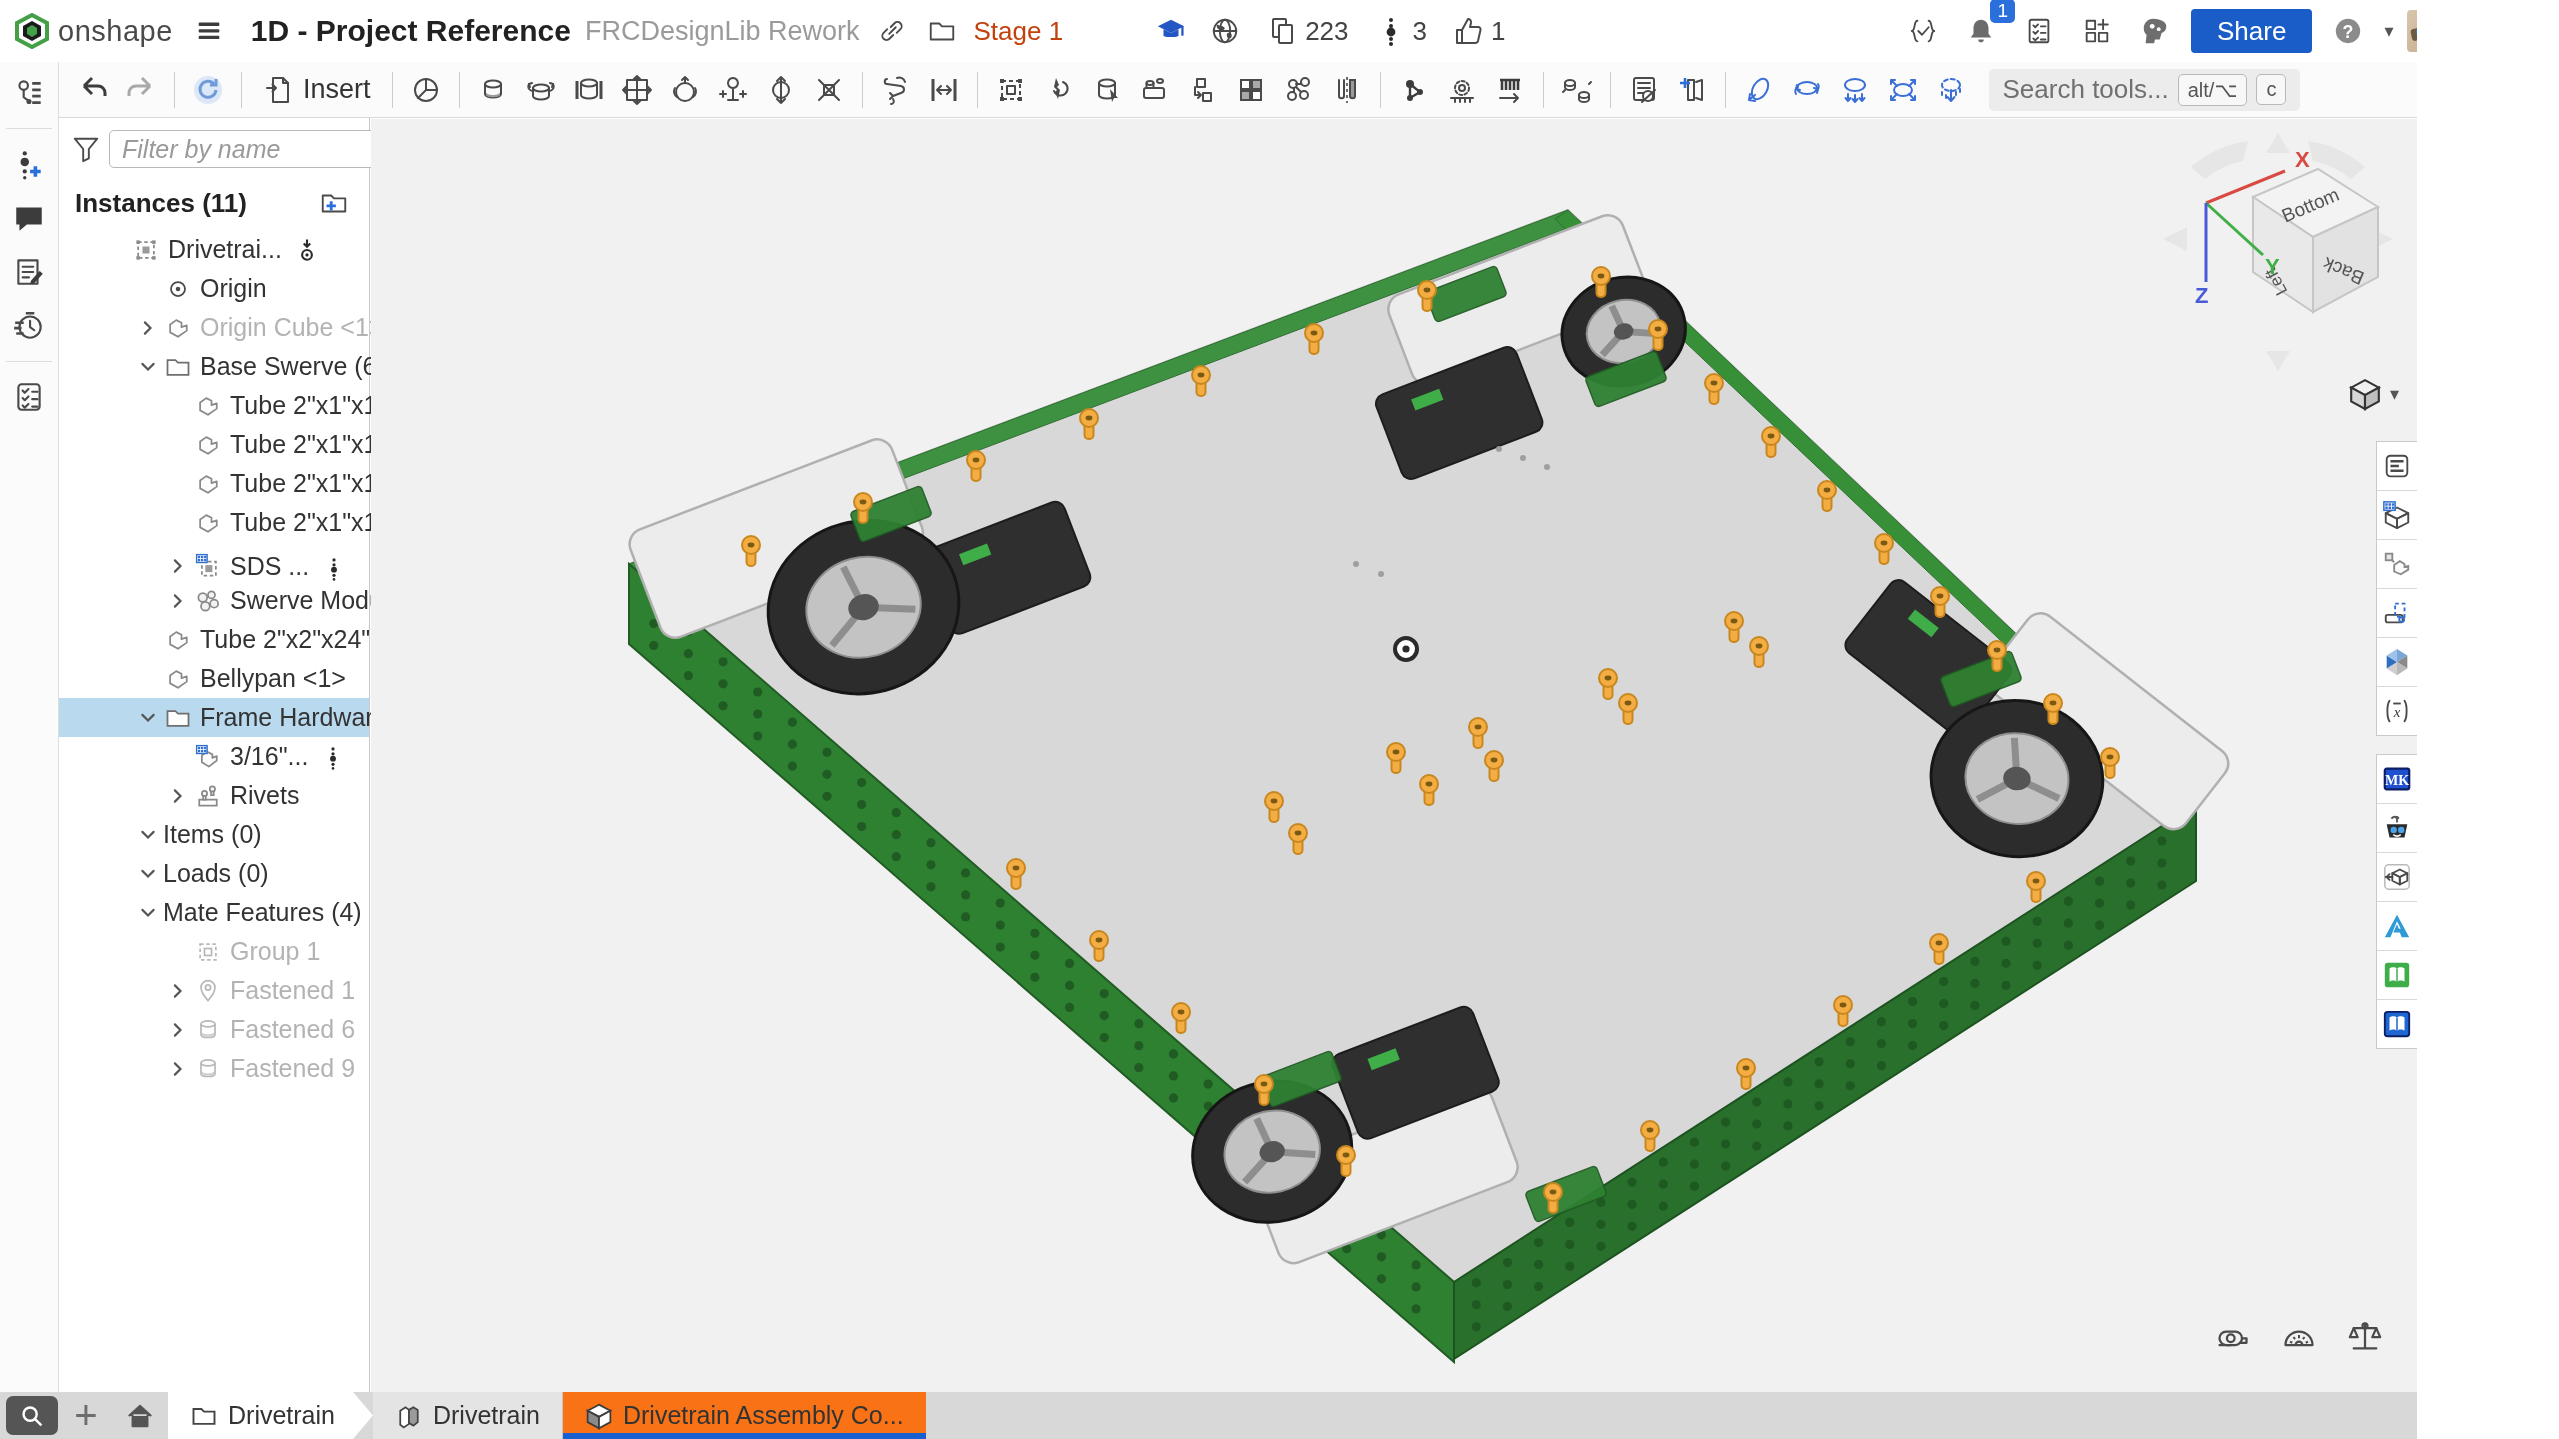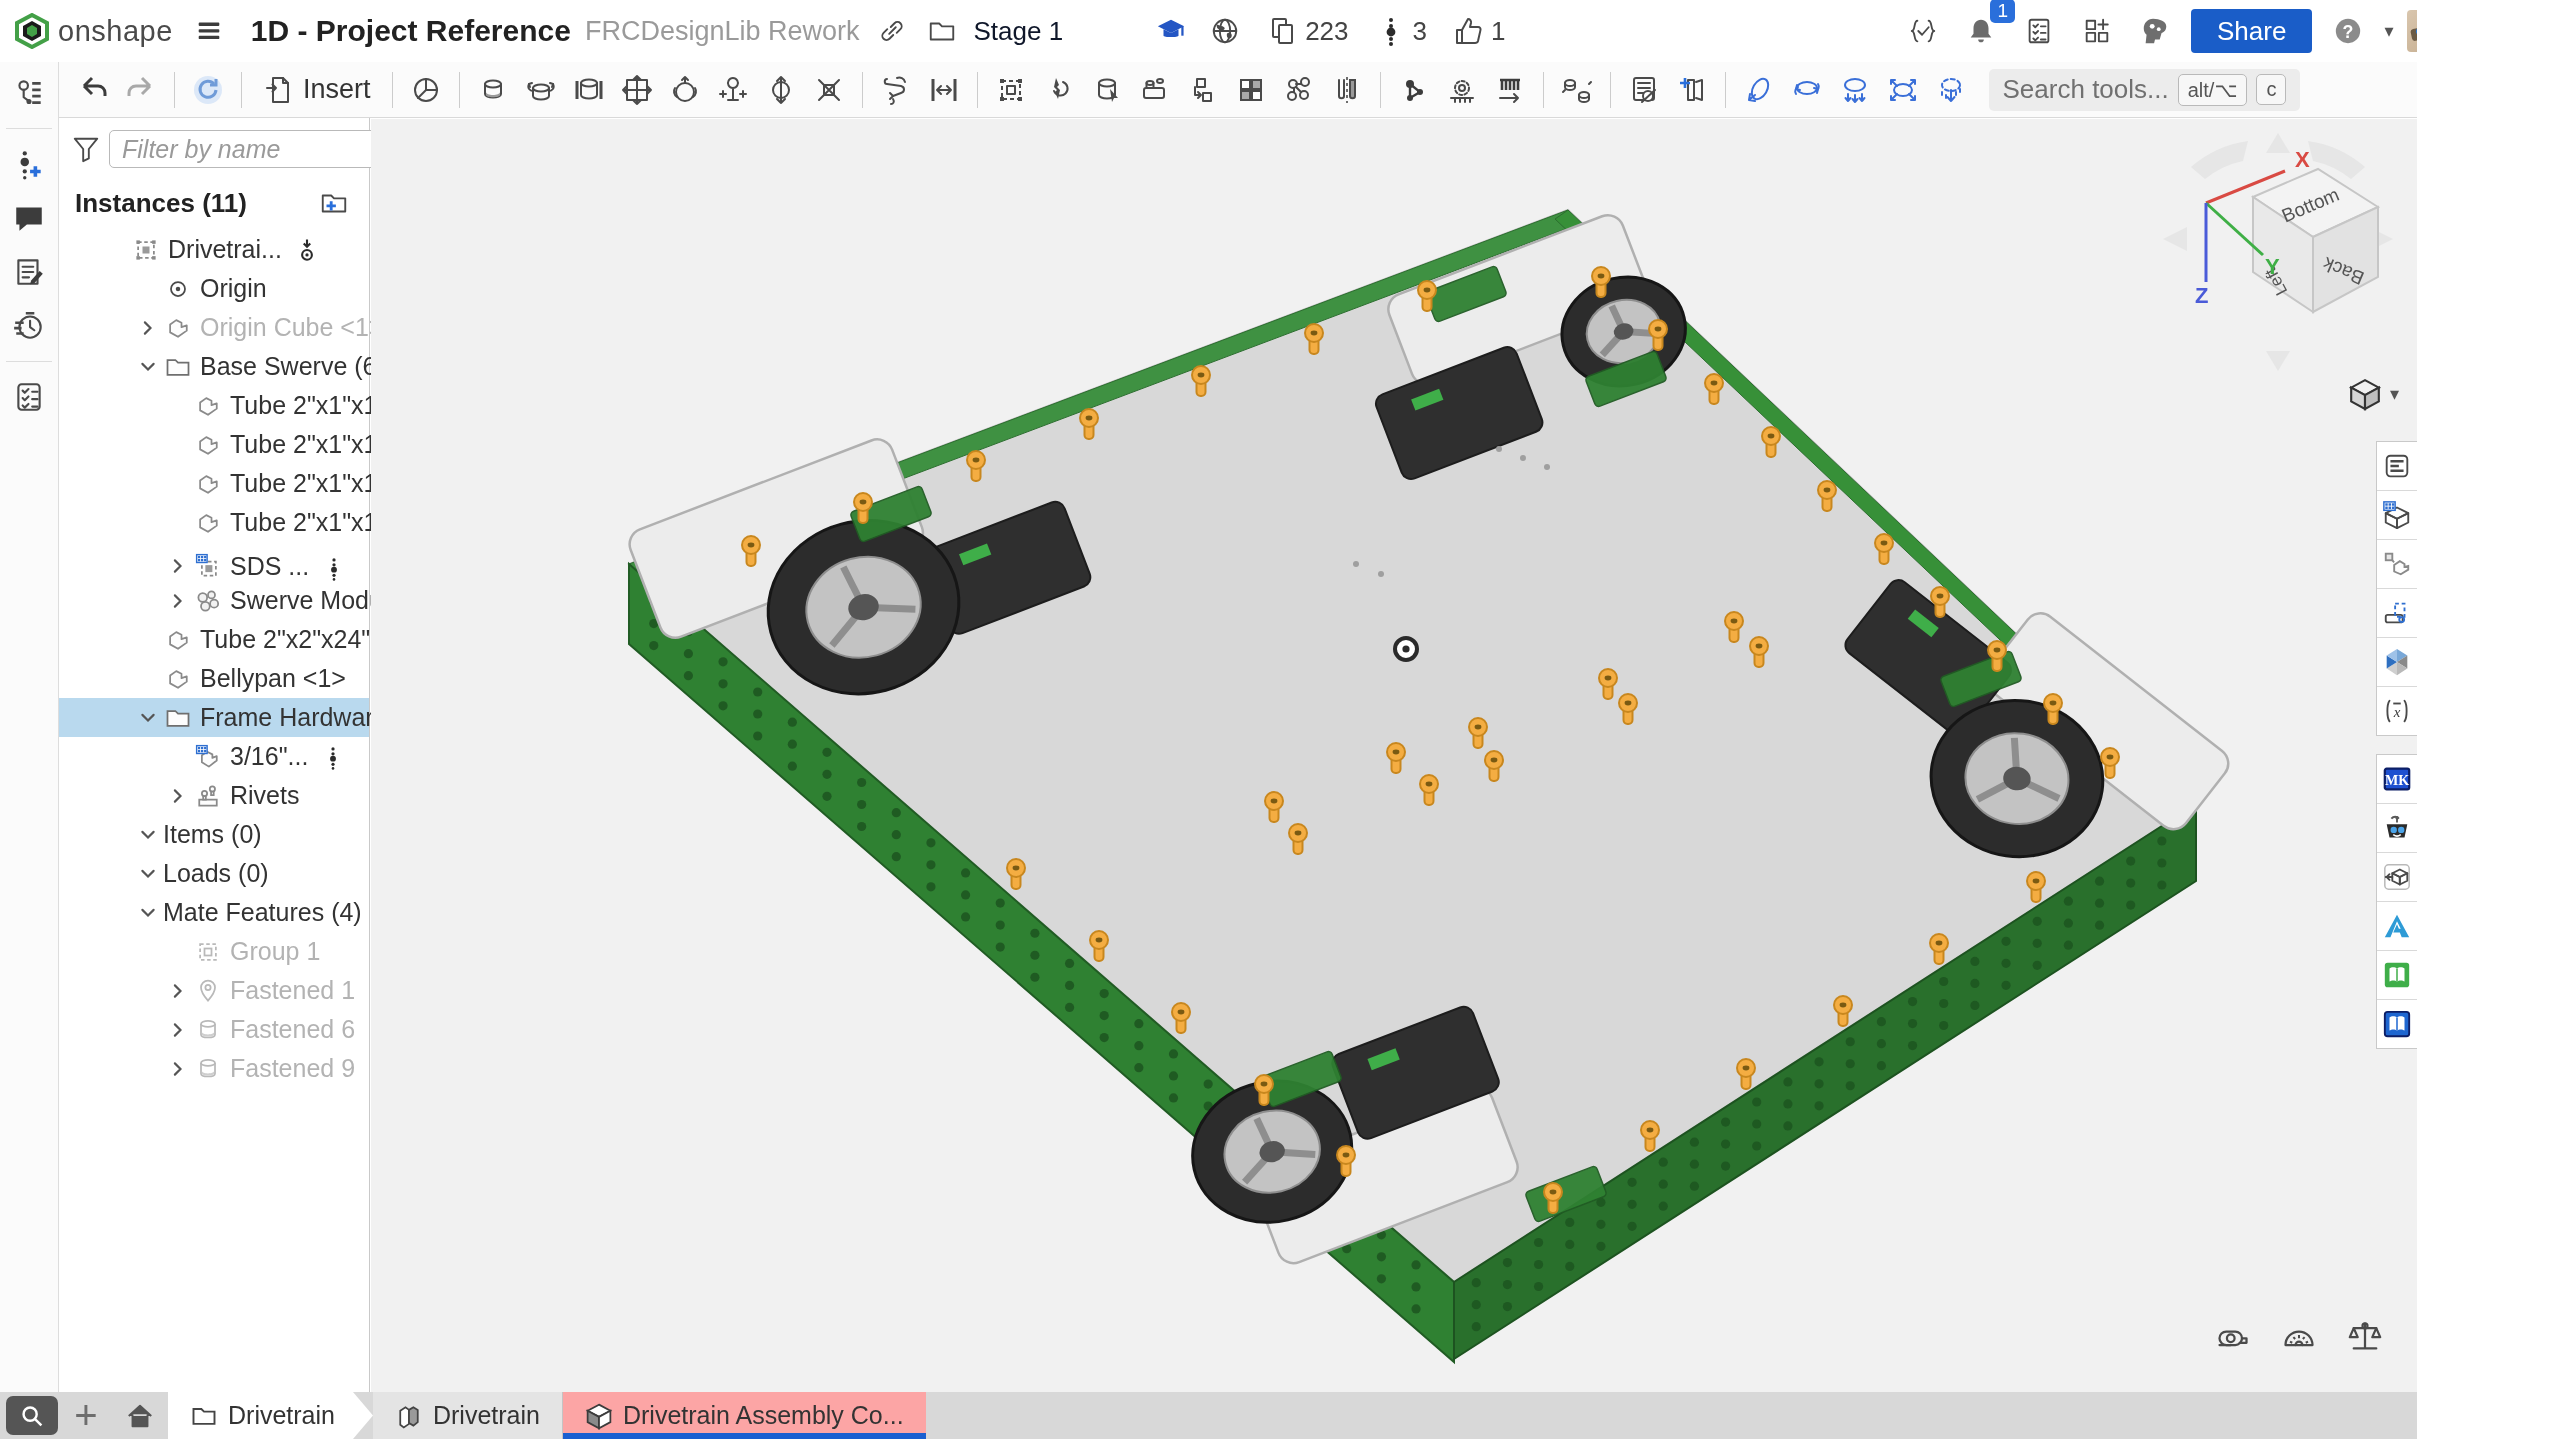--- a/index.html
+++ b/index.html
@@ -7,21 +7,21 @@
        font-family:"Liberation Sans",sans-serif;color:#333;background:#fff;-webkit-font-smoothing:antialiased;}
   svg{display:block;}
   
   #header{position:absolute;left:0;top:0;width:2559px;height:62px;background:#fff;
           display:flex;align-items:center;padding:0 14px;box-sizing:border-box;gap:14px;}
   #logo{display:flex;align-items:center;gap:8px;}
   #logo .logotext{font-size:29px;color:#4a4a4a;letter-spacing:.5px;}
   .iconbtn{display:flex;align-items:center;justify-content:center;border-radius:4px;cursor:pointer;}
   #doc-title{font-size:30px;font-weight:bold;color:#222;white-space:nowrap;margin-left:6px;}
   #doc-sub{font-size:27px;color:#9a9a9a;white-space:nowrap;}
-  #stage-label{font-size:26px;color:#0f172a;}
+  #stage-label{font-size:26px;color:#c2410c;}
   .hstat{display:flex;align-items:center;gap:6px;font-size:26px;color:#444;}
   #share-btn{background:#1a5dc8;color:#fff;font-size:26px;border:none;border-radius:4px;
              height:44px;padding:0 26px;cursor:pointer;}
   #bell-wrap{position:relative;}
   #bell-badge{position:absolute;top:-10px;right:-12px;background:#2a6fdb;color:#fff;font-size:19px;
               border-radius:5px;padding:1px 7px;}
   #avatar{width:42px;height:42px;border-radius:4px;background:linear-gradient(135deg,#d9c6ae 0%,#cdb79b 55%,#b9a98e 100%);
           position:relative;overflow:hidden;}
   #avatar:before{content:"";position:absolute;left:4px;top:16px;width:34px;height:12px;background:#6b5b45;transform:rotate(-12deg);border-radius:3px;}
   #avatar:after{content:"";position:absolute;left:9px;top:18px;width:7px;height:7px;border-radius:50%;background:#2d7dd8;box-shadow:14px -1px 0 #2d7dd8;}
@@ -76,21 +76,21 @@
   
   #tabbar{position:absolute;left:0;bottom:0;width:2559px;height:47px;background:#d8d8d8;
           display:flex;align-items:stretch;}
   #tab-search{width:52px;height:39px;margin:4px 2px 4px 6px;background:#555;border-radius:7px;
               display:flex;align-items:center;justify-content:center;cursor:pointer;flex:none;}
   #tab-plus{width:52px;display:flex;align-items:center;justify-content:center;font-size:40px;color:#6d6d6d;cursor:pointer;flex:none;}
   #tab-home{width:56px;display:flex;align-items:center;justify-content:center;cursor:pointer;flex:none;}
   .tab{display:flex;align-items:center;gap:10px;padding:0 22px;font-size:25px;color:#333;
        background:#e4e4e4;border-right:1px solid #c4c4c4;cursor:pointer;white-space:nowrap;flex:none;box-sizing:border-box;}
   .tab.bread{background:#fff;border:none;clip-path:polygon(0 0,calc(100% - 20px) 0,100% 50%,calc(100% - 20px) 100%,0 100%);padding-right:38px;}
-  .tab.active{background:#fca5a5;border-right:none;box-shadow:inset 0 -6px 0 #1a5fd0;}
+  .tab.active{background:#f97316;border-right:none;box-shadow:inset 0 -6px 0 #1a5fd0;}
   .tab.gap{margin-left:10px;}
 </style>
 </head>
 <body>
 
 <div id="app">
 
   <div id="header">
     <div id="logo">
       <svg width="36" height="36" viewBox="0 0 36 36">

